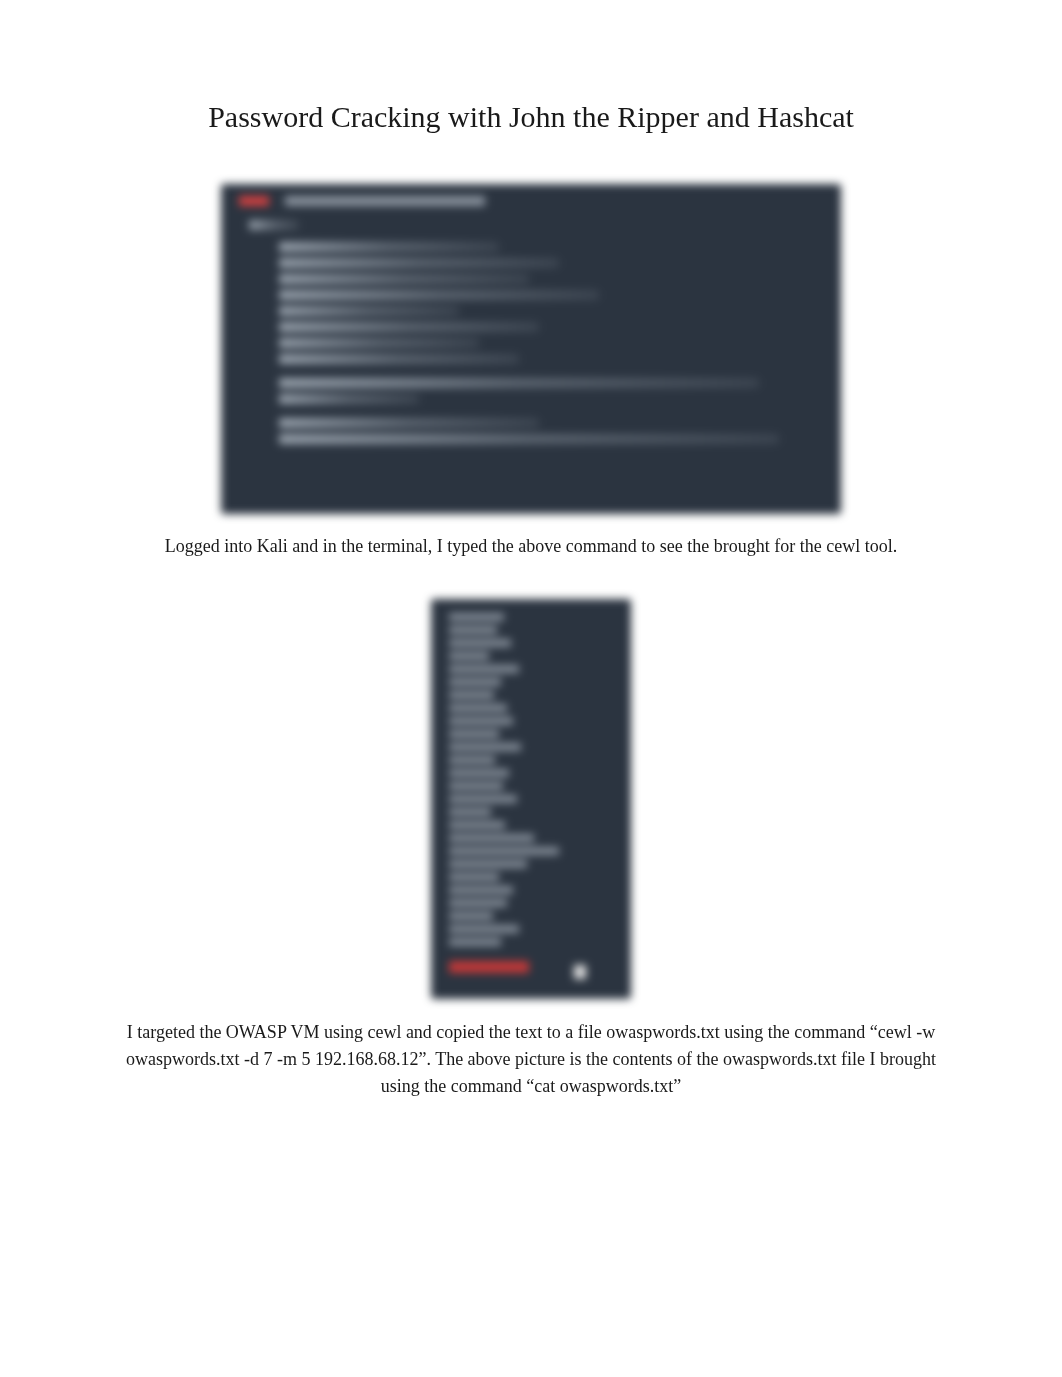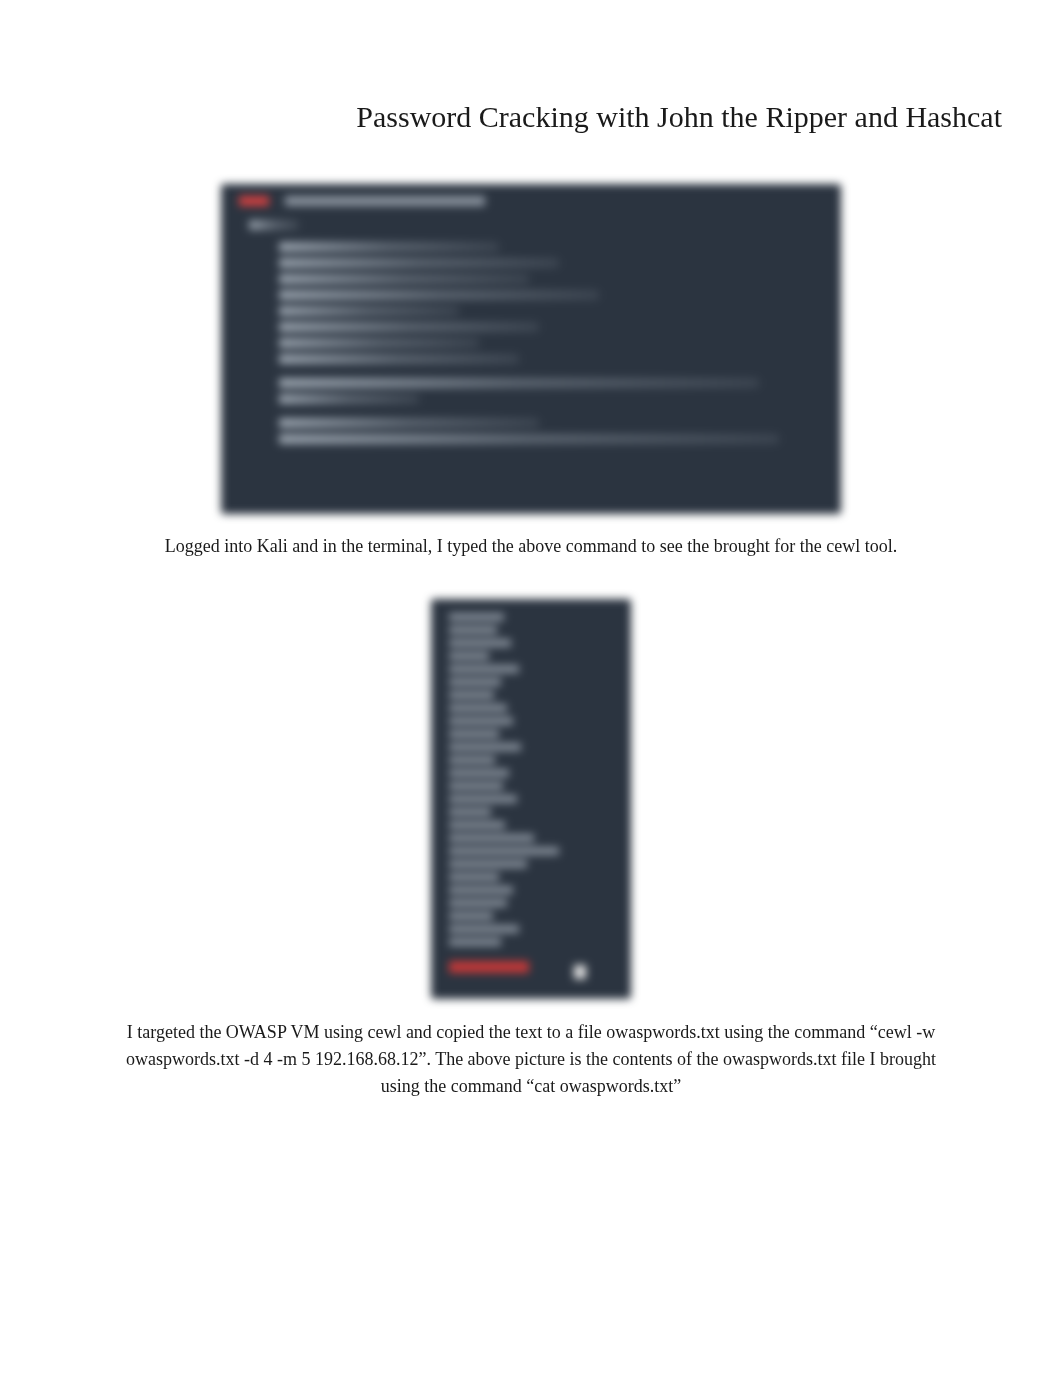--- a/index.html
+++ b/index.html
@@ -11,21 +11,21 @@
       width: 1062px;
       height: 1377px;
       background: #ffffff;
       font-family: Georgia, 'Times New Roman', serif;
       color: #1a1a1a;
       padding: 100px 60px 60px 60px;
     }
     .page-title {
       font-size: 30px;
       font-weight: 400;
-      text-align: right;
+      text-align: center;
       margin-bottom: 50px;
       font-family: Georgia, 'Times New Roman', serif;
     }
     .screenshot-container-1 {
       display: flex;
       justify-content: center;
       margin-bottom: 20px;
     }
     .screenshot-1 {
       width: 620px;
@@ -176,13 +176,13 @@
       <span class="word-line" style="width:70px;"></span>
       <span class="word-line" style="width:52px;"></span>
       <div>
         <span class="bottom-red"></span>
         <span class="bottom-cursor"></span>
       </div>
     </div>
   </div>
 </div>
 
-<p class="caption-2">I targeted the OWASP VM using cewl and copied the text to a file owaspwords.txt using the command “cewl -w owaspwords.txt -d 4 -m 5 192.168.68.12”. The above picture is the contents of the owaspwords.txt file I brought using the command “cat owaspwords.txt”</p>
+<p class="caption-2">I targeted the OWASP VM using cewl and copied the text to a file owaspwords.txt using the command “cewl -w owaspwords.txt -d 7 -m 5 192.168.68.12”. The above picture is the contents of the owaspwords.txt file I brought using the command “cat owaspwords.txt”</p>
 
 </body></html>

